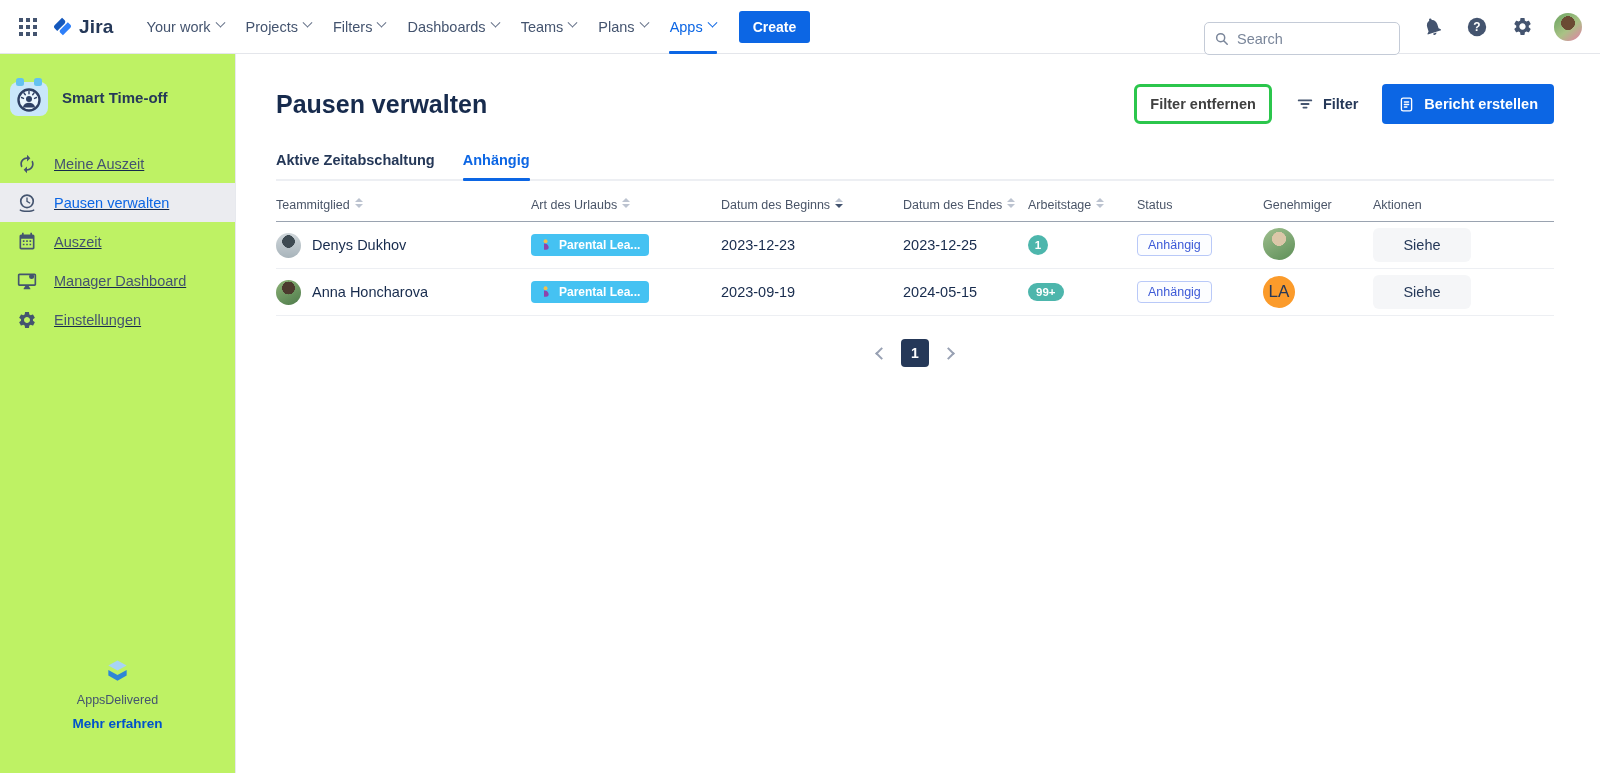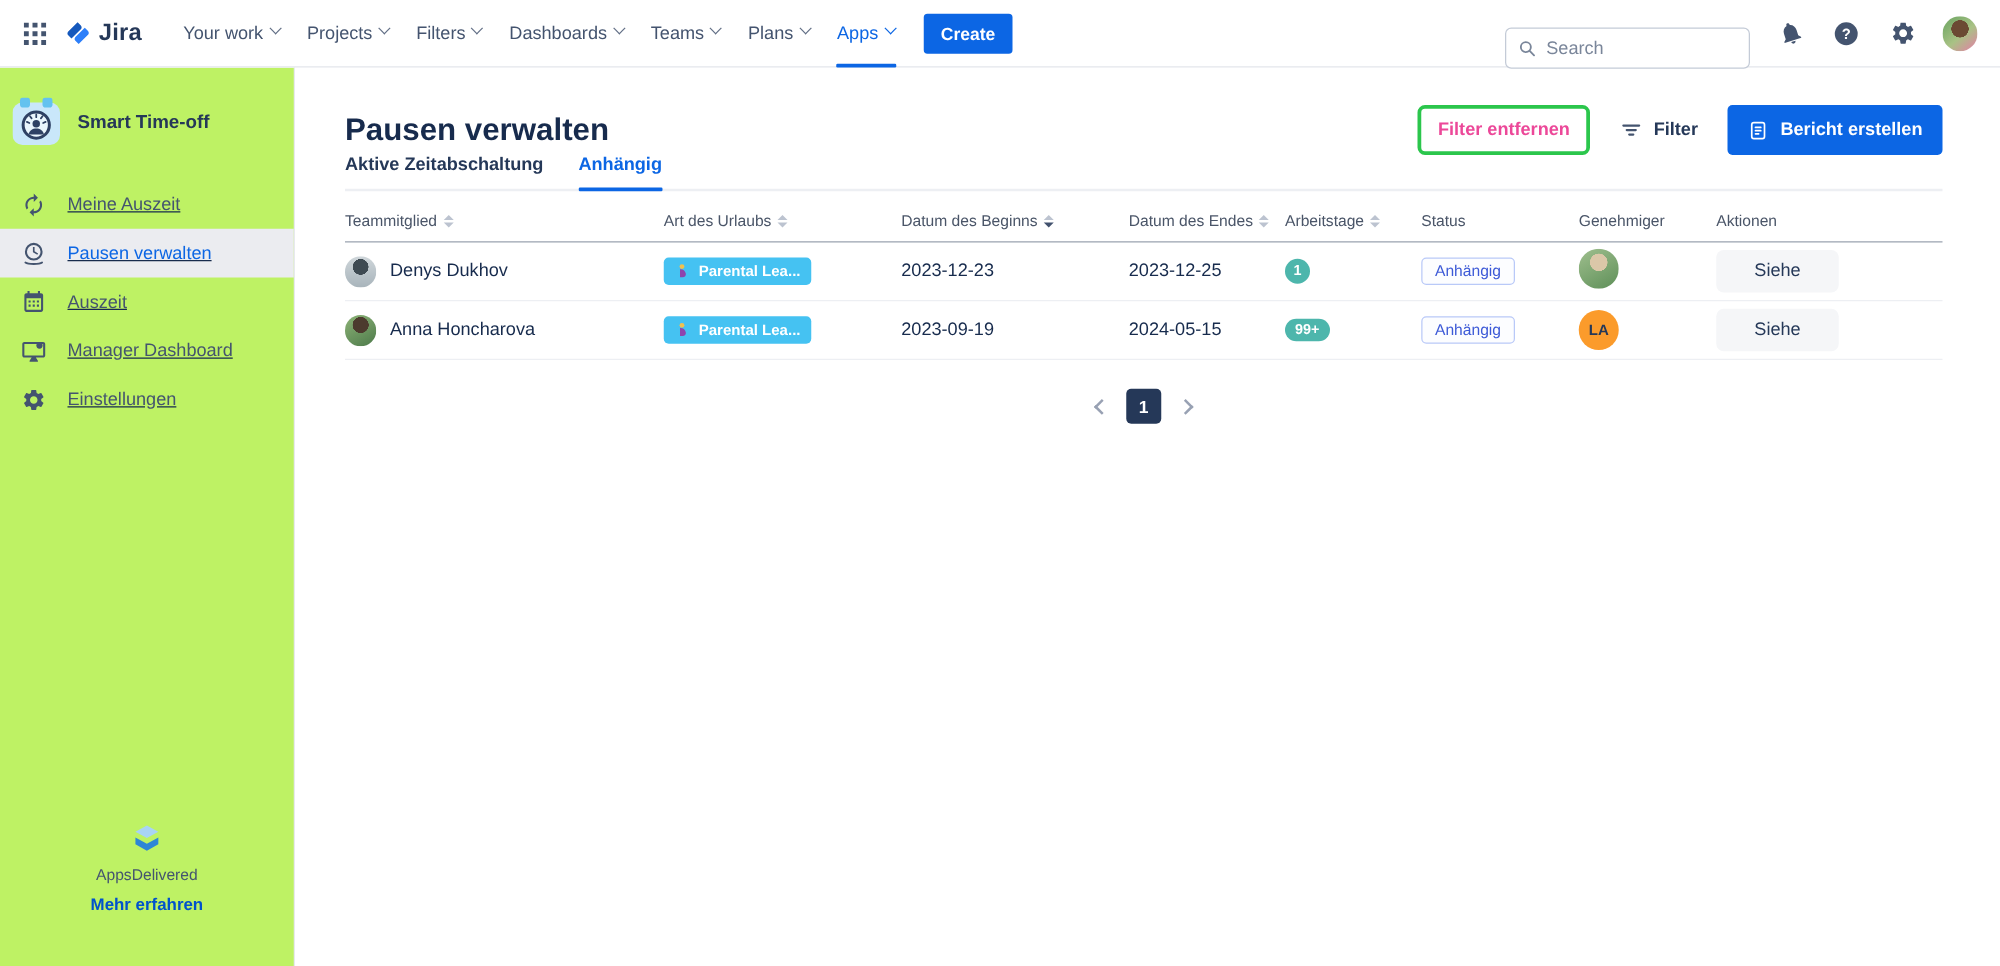--- a/index.html
+++ b/index.html
@@ -53,39 +53,39 @@
   .brand-name { font-size:12.5px; color:#44546F; }
   .learn-more { font-size:13.5px; font-weight:700; color:#0052CC; cursor:pointer; text-decoration:none; }
 
   
   .main { flex:1; padding:0 46px 0 40px; background:#fff; }
   .main-header { display:flex; align-items:center; justify-content:space-between; margin-top:30px; }
   .page-title { font-size:25px; font-weight:700; color:#172B4D; }
   .header-actions { display:flex; align-items:center; gap:24px; }
   .annotated-box { border:3px solid #2BC64C; border-radius:6px; padding:8px 13px; }
   .remove-filter { background:none; border:none; font-size:14.5px; font-weight:600;
-    color:#ec4899; cursor:pointer; font-family:inherit; }
+    color:#404040; cursor:pointer; font-family:inherit; }
   .filter-btn { display:flex; align-items:center; gap:9px; background:none; border:none;
     font-size:14.5px; font-weight:600; color:#253858; cursor:pointer; font-family:inherit; }
   .report-btn { display:flex; align-items:center; gap:9px; background:#0C66E4; color:#fff;
     border:none; border-radius:4px; height:40px; padding:0 16px; font-size:14.5px;
     font-weight:700; cursor:pointer; font-family:inherit; }
 
-  .tabs { display:flex; gap:28px; border-bottom:2px solid #EDEFF3; }
+  .tabs { display:flex; gap:28px; margin-top:28px; border-bottom:2px solid #EDEFF3; }
   .tab { padding-bottom:11px; font-size:14.5px; font-weight:600; color:#253858;
     cursor:pointer; position:relative; }
   .tab.active { color:#0C66E4; }
   .tab.active::after { content:""; position:absolute; left:0; right:0; bottom:-2px;
     height:3px; background:#0C66E4; border-radius:1px; }
 
   
   .table { margin-top:17px; }
   .grid-cols { display:grid; grid-template-columns:255px 190px 182px 125px 109px 126px 110px 1fr; align-items:center; }
   .thead { padding-bottom:9px; border-bottom:1px solid #9AA3B0; }
-  .th { font-size:12.5px; color:#4A5568; display:flex; align-items:center; gap:5px; }
+  .th { font-size:12.5px; color:#4A5568; display:flex; align-items:flex-start; gap:5px; }
   .sort { display:inline-flex; flex-direction:column; gap:2px; cursor:pointer; }
   .sort i { display:block; width:0; height:0; border-left:4px solid transparent; border-right:4px solid transparent; }
   .sort .up { border-bottom:4px solid #BCC3D0; }
   .sort .down { border-top:4px solid #BCC3D0; }
   .sort.desc .down { border-top-color:#42526E; }
   .trow { height:47px; border-bottom:1px solid #EDEFF3; font-size:14.5px; color:#172B4D; }
   .member-cell { display:flex; align-items:center; gap:11px; }
   .avatar-sm { width:25px; height:25px; border-radius:50%; flex:none; }
   .avatar-denys { background: radial-gradient(circle at 50% 34%, #3e4a52 0 30%, transparent 31%),
     linear-gradient(#cfd6da,#a8b4bb); }
@@ -96,21 +96,21 @@
   .workday-circle { width:20px; height:20px; border-radius:50%; background:#4DB6AC; color:#fff;
     font-size:11.5px; font-weight:700; display:inline-flex; align-items:center; justify-content:center; }
   .workday-pill { padding:3px 8px; border-radius:10px; background:#4DB6AC; color:#fff;
     font-size:11.5px; font-weight:700; display:inline-flex; }
   .status-badge { display:inline-block; border:1px solid #B9C9F8; background:#FCFDFF; color:#3D5AD7;
     font-size:12.5px; padding:3px 10px; border-radius:4px; }
   .approver-photo { width:32px; height:32px; border-radius:50%;
     background: radial-gradient(circle at 50% 34%, #dbc7a8 0 26%, transparent 27%),
     linear-gradient(150deg,#9fbf8e,#5e8f58); }
   .approver-initials { width:32px; height:32px; border-radius:50%; background:#FB9B2B; color:#253858;
-    font-size:12px; font-weight:700; display:flex; align-items:center; justify-content:center; }
+    font-size:17px; font-weight:400; display:flex; align-items:center; justify-content:center; }
   .siehe-btn { width:98px; height:34px; background:#F5F6F8; border:none; border-radius:6px;
     font-size:14.5px; color:#253858; cursor:pointer; font-family:inherit; }
 
   
   .pagination { display:flex; justify-content:center; align-items:center; gap:15px; margin-top:23px; }
   .pg-chevron { width:9px; height:9px; border-right:2px solid #98A1B3; border-bottom:2px solid #98A1B3; cursor:pointer; }
   .pg-prev { transform:rotate(135deg); }
   .pg-next { transform:rotate(-45deg); }
   .pg-current { width:28px; height:28px; background:#253858; border-radius:4px; color:#fff;
     font-size:14px; font-weight:700; display:flex; align-items:center; justify-content:center; cursor:pointer; }

